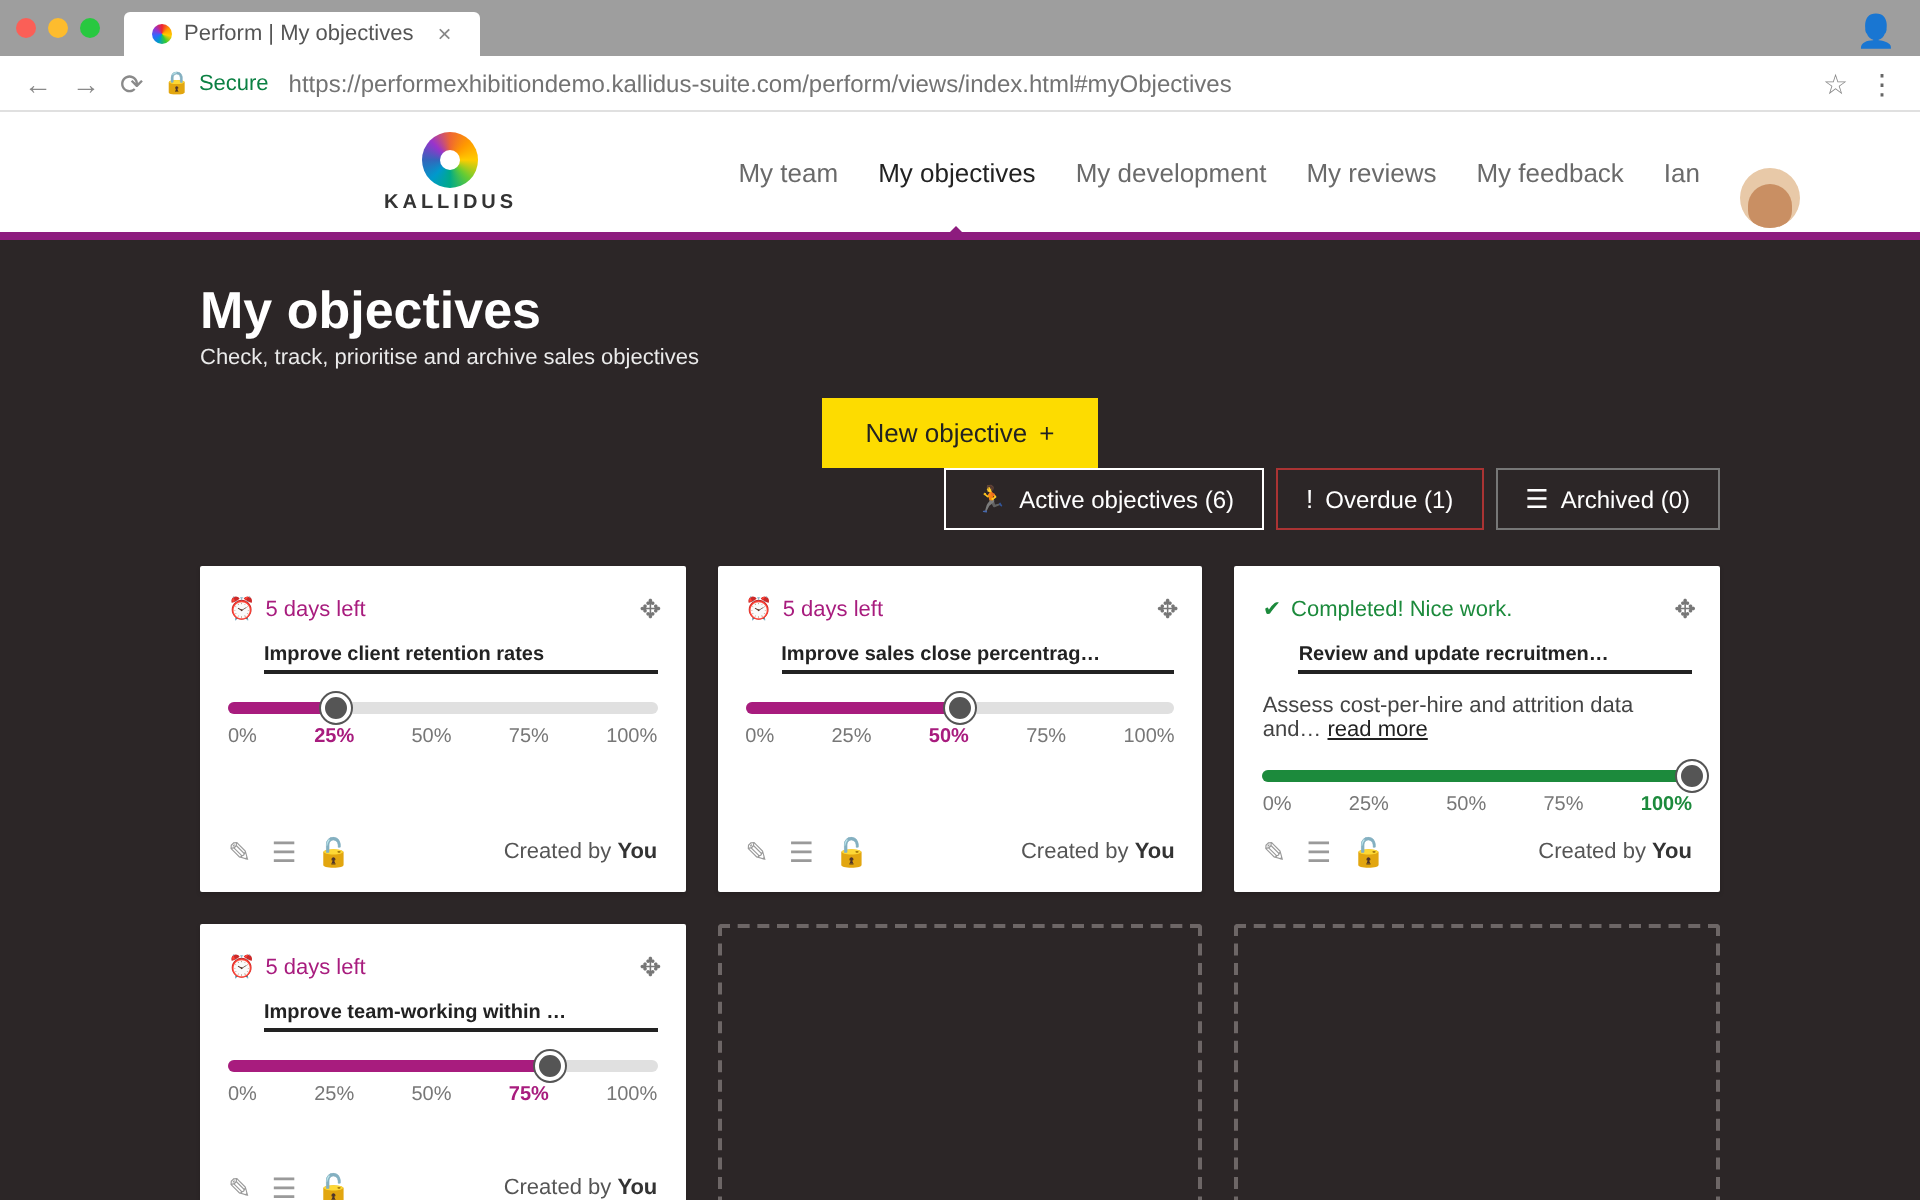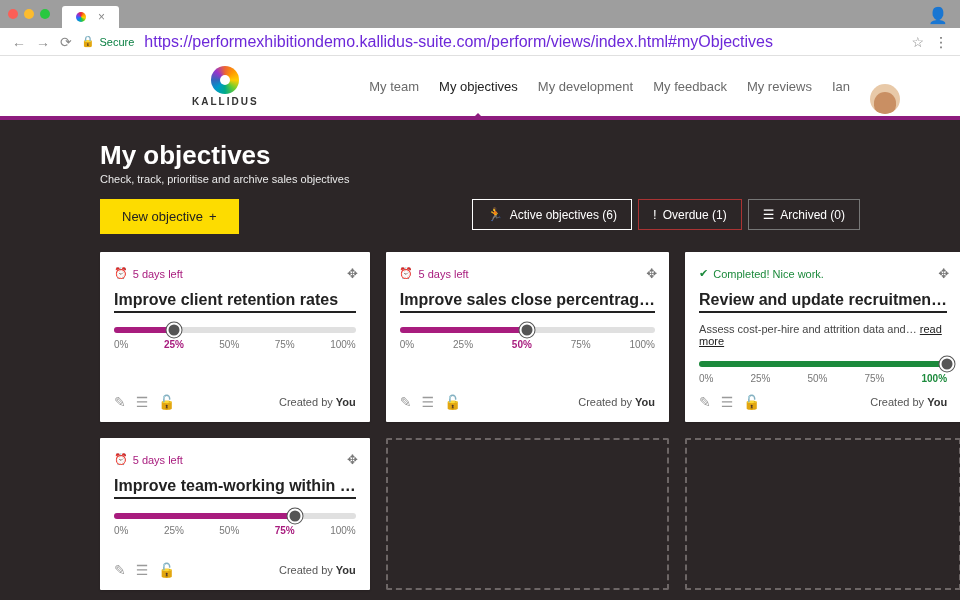--- a/index.html
+++ b/index.html
@@ -12,21 +12,21 @@
   .traffic span { width: 10px; height: 10px; border-radius: 50%; display: inline-block; }
   .t-red { background:#fb5f57; } .t-yel { background:#fdbc2e; } .t-grn { background:#28c840; }
   .tab { background:#fff; height:22px; margin-top:6px; padding:0 14px; font-size:11px; line-height:22px; border-top-left-radius:3px; border-top-right-radius:3px; display:flex; align-items:center; gap:6px; color:#555; }
   .tab-icon { width:10px; height:10px; border-radius:50%; background: conic-gradient(#e23,#f90,#fc0,#3c3,#09c,#36f,#93c,#e23); }
   .tab-close { margin-left:6px; color:#888; font-size:12px; }
   .profile-icon { position:absolute; right:12px; top:6px; color:#666; font-size:16px; }
 
   .addrbar { height:28px; background:#fff; border-bottom:1px solid #e0e0e0; display:flex; align-items:center; padding:0 12px; gap:10px; font-size:12px; color:#616161; }
   .nav-ico { color:#8a8a8a; font-size:14px; cursor:pointer; }
   .lock { color:#0b8043; font-size:11px; display:flex; align-items:center; gap:4px; }
-  .url { color:#6d28d9; font-size:16px; flex:1; white-space:nowrap; overflow:hidden; }
+  .url { color:#737373; font-size:12px; flex:1; white-space:nowrap; overflow:hidden; }
   .star { color:#888; font-size:14px; }
   .kebab { color:#666; font-size:14px; }
 
   
   .app-header { height:60px; display:flex; align-items:center; padding:0 60px 0 160px; gap:24px; }
   .logo { display:flex; flex-direction:column; align-items:center; gap:2px;margin-left:32px; }
   .logo-flower { width:28px; height:28px; border-radius:50%; background: conic-gradient(#e63,#f90,#fc0,#6c3,#0a8,#09c,#36b,#93c,#e63); position:relative; }
   .logo-flower::after { content:""; position:absolute; inset:9px; background:#fff; border-radius:50%; }
   .logo-text { font-size:10px; letter-spacing:2px; font-weight:600; color:#333; }
   .nav { margin-left:auto; display:flex; align-items:flex-end; gap:20px; font-size:13px; color:#6a6a6a; font-weight:500; }
@@ -35,37 +35,37 @@
   .nav-item.active::after { content:""; position:absolute; bottom:-4px; left:50%; transform:translateX(-50%); border:5px solid transparent; border-bottom-color:#8d1c7e; }
   .avatar { width:30px; height:30px; border-radius:50%; background:#e8c9a8; overflow:hidden; display:flex; align-items:flex-end; justify-content:center; }
   .avatar::after { content:""; width:22px; height:22px; background:#c98f63; border-radius:50% 50% 40% 40%; }
   .purple-bar { height:4px; background:#8d1c7e; }
 
   
   .page { background:#2c2627; min-height:482px; padding:20px 100px 40px; }
   .page-title { color:#fff; font-size:26px; font-weight:700; }
   .page-sub { color:#eaeaea; font-size:11px; margin-top:2px; }
 
-  .toolbar { display:flex; align-items:flex-start; margin:14px 0 18px; }
+  .toolbar { display:flex; align-items:center; margin:14px 0 18px;flex-direction:column; }
   .new-btn { background:#fddc00; color:#222; font-size:13px; font-weight:500; padding:10px 22px; border:none; display:flex; align-items:center; gap:6px; cursor:pointer; }
   .filters { margin-left:auto; display:flex; }
   .filter { border:1px solid #777; color:#fff; font-size:12px; padding:7px 14px; display:flex; align-items:center; gap:6px; cursor:pointer; }
   .filter + .filter { margin-left:6px; }
   .filter.active { border-color:#fff; }
   .filter.overdue { border-color:#a33; }
   .filter-ico { font-size:13px; }
 
   
   .grid { display:grid; grid-template-columns:repeat(3, 1fr); gap:16px; }
   .card { background:#fff; border-radius:1px; padding:14px 14px 12px; min-height:152px; display:flex; flex-direction:column; box-shadow:0 1px 2px rgba(0,0,0,0.15); }
   .card-top { display:flex; align-items:center; justify-content:space-between; font-size:11px; color:#a81c7e; }
   .status-left { display:flex; align-items:center; gap:5px; }
   .status-complete { color:#1c8a3c; }
   .drag-ico { color:#777; font-size:13px; cursor:grab; letter-spacing:-2px; }
-  .card-title { font-size:16px; font-weight:700; color:#222; margin-top:10px; border-bottom:2px solid #222; display:inline-block; padding-bottom:2px; white-space:nowrap; overflow:hidden; text-overflow:ellipsis; max-width:100%; }
+  .card-title { font-size:10px; font-weight:700; color:#222; margin-top:10px; border-bottom:2px solid #222; display:inline-block; padding-bottom:2px; white-space:nowrap; overflow:hidden; text-overflow:ellipsis; max-width:100%;margin-left:18px; }
   .card-desc { font-size:11px; color:#444; margin-top:10px; }
   .read-more { color:#222; text-decoration:underline; cursor:pointer; }
 
   .slider-wrap { margin-top:14px; }
   .slider { position:relative; height:6px; background:#e0e0e0; border-radius:3px; }
   .slider-fill { position:absolute; left:0; top:0; bottom:0; border-radius:3px; }
   .slider-thumb { position:absolute; top:50%; transform:translate(-50%,-50%); width:15px; height:15px; background:#555; border-radius:50%; border:2px solid #fff; box-shadow:0 0 0 1px #555; }
   .ticks { display:flex; justify-content:space-between; font-size:10px; color:#777; margin-top:6px; }
   .ticks span.active-tick { font-weight:600; }
 
@@ -89,20 +89,21 @@
 <div class="browser">
 
   <div class="tabbar">
     <div class="traffic">
       <span class="t-red"></span>
       <span class="t-yel"></span>
       <span class="t-grn"></span>
     </div>
     <div class="tab">
       <span class="tab-icon"></span>
+      <span>Perform | My objectives</span>
       <span class="tab-close">×</span>
     </div>
     <span class="profile-icon">👤</span>
   </div>
 
   <div class="addrbar">
     <span class="nav-ico">←</span>
     <span class="nav-ico">→</span>
     <span class="nav-ico">⟳</span>
     <span class="lock">🔒 <span>Secure</span></span>
@@ -113,22 +114,22 @@
 
   <div class="app-header">
     <div class="logo">
       <div class="logo-flower"></div>
       <div class="logo-text">KALLIDUS</div>
     </div>
     <div class="nav" id="main-nav">
         <span class="nav-item">My team</span>
         <span class="nav-item active">My objectives</span>
         <span class="nav-item">My development</span>
+        <span class="nav-item">My reviews</span>
         <span class="nav-item">My feedback</span>
-        <span class="nav-item">My reviews</span>
         <span class="nav-item">Ian</span>
         <span class="avatar"></span>
       </div>
   </div>
   <div class="purple-bar"></div>
 
   <div class="page">
     <div class="page-title">My objectives</div>
     <div class="page-sub">Check, track, prioritise and archive sales objectives</div>
 

